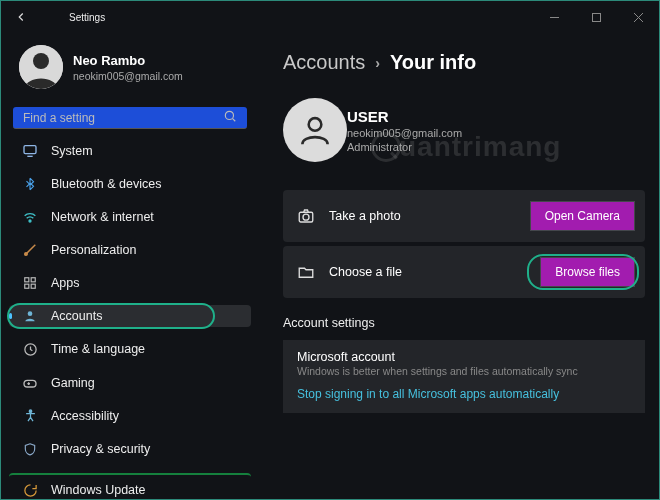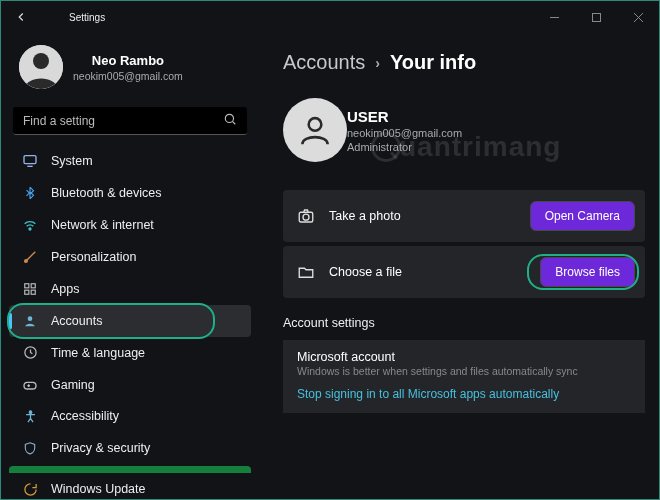--- a/index.html
+++ b/index.html
@@ -78,37 +78,36 @@
   .content {
     flex:1;
     padding: 18px 14px 0 24px;
     overflow:hidden;
   }
   
   .profile {
     display:flex;
     align-items:center;
     padding: 8px 12px 12px 18px;
-    text-align: center;
   }
   .avatar {
     width:44px;height:44px;border-radius:50%;
     background:#d9d9d9;
     overflow:hidden;
     display:flex;align-items:center;justify-content:center;
     flex-shrink:0;
   }
   .avatar svg{width:44px;height:44px;}
   .profile .name { font-size:13px; font-weight:600;}
   .profile .email { font-size:10.5px; color:#aaa; margin-top:2px;}
   .profile .text { margin-left:10px;}
   
   .search {
     margin: 6px 12px 8px 12px;
-    background:#000000;
+    background:#1d4ed8;
     height:30px;
     display:flex;
     align-items:center;
     padding:0 10px;
     border-bottom:1px solid #555;
     border-radius:3px;
   }
   .search input {
     flex:1;
     background:transparent;
@@ -117,20 +116,21 @@
     color:#ccc;
     font-size:12px;
   }
   .search input::placeholder{color:#bbb;}
   .search .sicon{color:#bbb;}
   
   .nav {
     display:flex;flex-direction:column;
     padding: 2px 4px 0 4px;
     overflow:hidden;
+    gap:11px;
   }
   .nav-item {
     display:flex;align-items:center;
     height:34px;
     padding:0 10px 0 12px;
     font-size:12.5px;
     color:#eee;
     border-radius:4px;
     margin:0 4px;
     position:relative;
@@ -198,47 +198,47 @@
   .card .cicon{
     width:18px;height:18px;
     margin-right:14px;
     display:flex;align-items:center;justify-content:center;
   }
   .card .clabel{
     font-size:12.5px;
     flex:1;
   }
   .action-btn{
-    background:#6d28d9;
+    background:#a21caf;
     border:1px solid #44474c;
     color:#fff;
     font-size:12px;
     height:30px;
     padding:0 14px;
-    border-radius:6px;
+    border-radius:0;
     display:flex;align-items:center;
   }
   .card .highlight-ring2{
     position:absolute;
     right:6px;top:8px;
     width:112px;height:36px;
     border:2px solid #1fb08a;
     border-radius:16px;
     pointer-events:none;
   }
   .linkcard{
     background:#232529;
     border-radius:0;
     padding:10px 14px 12px 14px;
   }
   .linkcard .lt{font-size:12.5px;}
   .linkcard .ls{font-size:10.5px;color:#888;margin-top:1px;}
   .linkcard .la{font-size:12px;color:#46c0de;margin-top:10px;display:block;}
   .cut{
-    border-top:7px solid #15803d;
+    border-top:2px solid #15803d;
     margin-top:2px;
     padding-top:6px;
   }
 </style>
 </head>
 <body>
 
 <div class="watermark">
   <span class="q"></span>
     <span>uantrimang</span>

